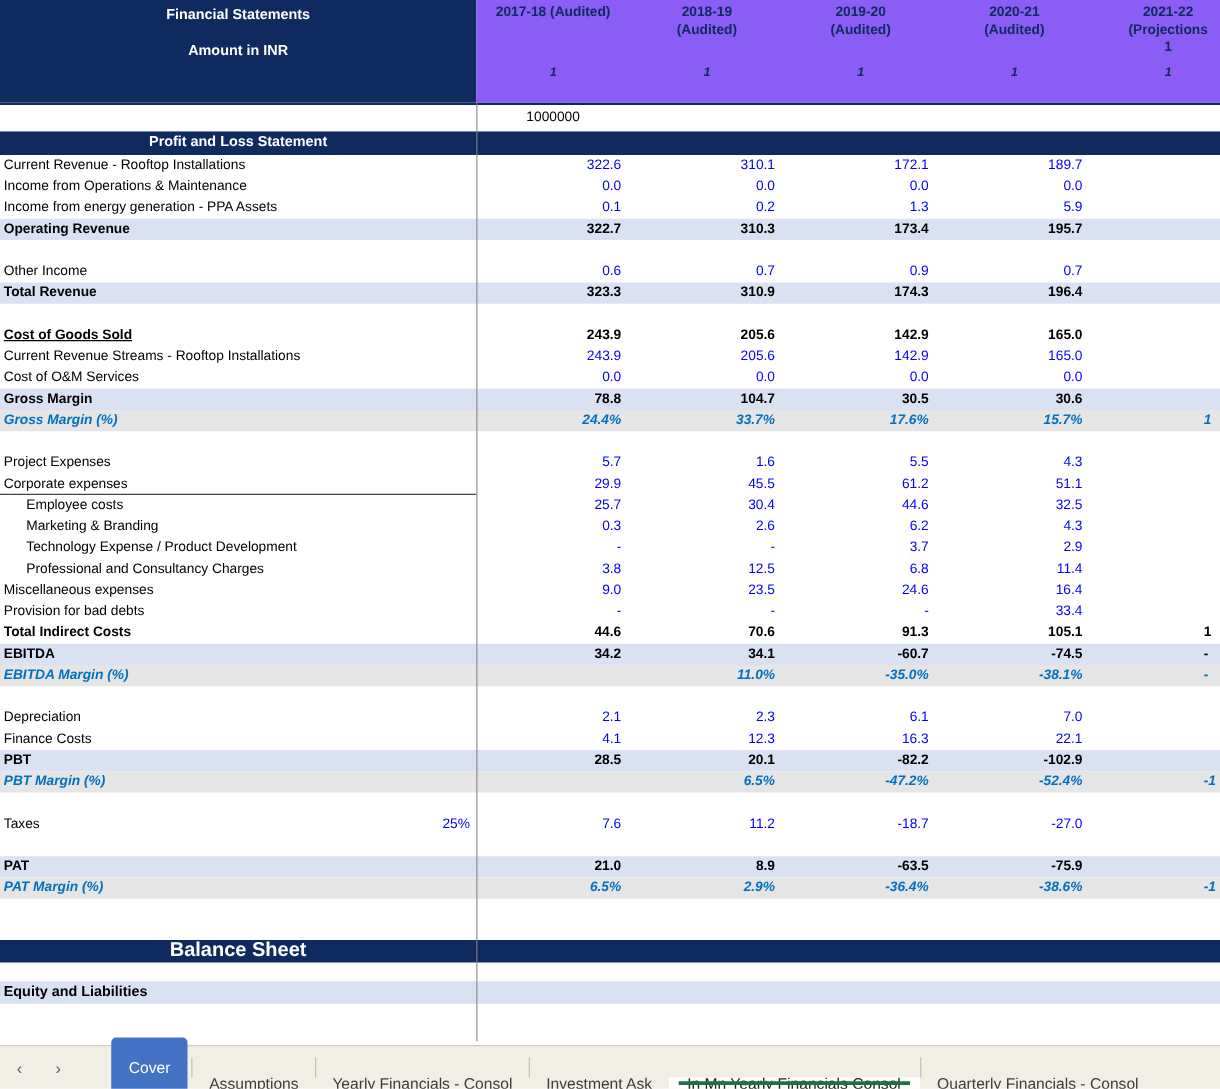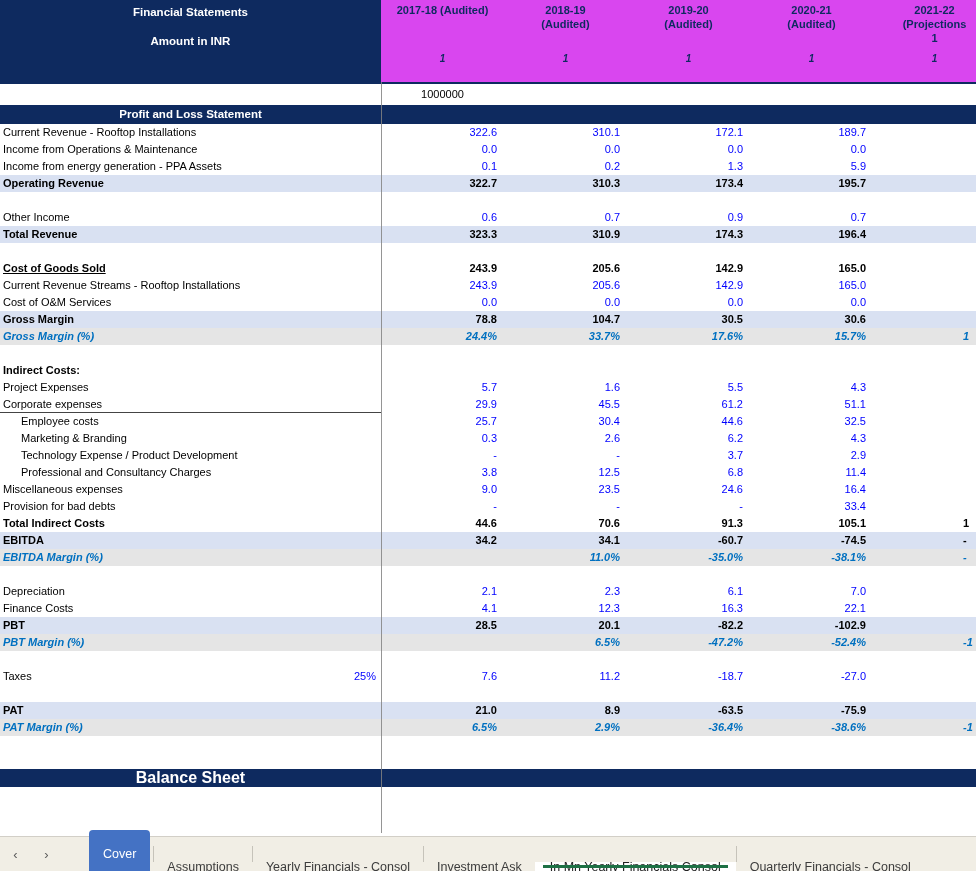--- a/index.html
+++ b/index.html
@@ -7,21 +7,21 @@
          font-family:"Liberation Sans", sans-serif; }
   .app { position:relative; width:976px; height:871px; overflow:hidden; background:#fff; }
 
   
   .sheet { position:absolute; top:0; left:0; right:0; bottom:35px; overflow:hidden; background:#fff; }
 
   .hdr { display:flex; height:82px; border-bottom:2px solid #0E2A5F; box-sizing:content-box; }
   .corner { width:381px; flex:none; background:#0E2A5F; color:#fff; text-align:center;
             font-weight:bold; font-size:11.5px; padding-top:6px; box-sizing:border-box; }
   .corner .subtitle { margin-top:17px; }
-  .colheads { flex:1; background:#d946ef; display:flex; overflow:hidden; }
+  .colheads { flex:1; background:#8b5cf6; display:flex; overflow:hidden; }
   .colhead { width:123px; flex:none; position:relative; text-align:center; color:#0E2A5F;
              font-weight:bold; font-size:11px; line-height:14px; padding-top:3px; box-sizing:border-box; }
   .colhead .note { position:absolute; top:52px; left:0; right:0; font-size:10px; font-style:italic; }
 
   .scale-row { height:21px; position:relative; background:#fff; }
   .scale-cell { position:absolute; left:381px; width:123px; text-align:center;
                 font-size:11px; line-height:20px; color:#000; }
 
   .band { height:19px; background:#0E2A5F; }
   .band .bandlabel { width:381px; text-align:center; color:#fff; font-weight:bold;
@@ -221,30 +221,20 @@
           <div class="tlabel">
             <span class="lbl">Gross Margin (%)</span>
           </div>
           <div class="cell">24.4%</div>
           <div class="cell">33.7%</div>
           <div class="cell">17.6%</div>
           <div class="cell">15.7%</div>
           <div class="cell c4">1</div>
         </div>
         <div class="spacer" style="height: 17px;"></div>
-        <div class="trow r-labelbold">
-          <div class="tlabel">
-            <span class="lbl">Indirect Costs:</span>
-          </div>
-          <div class="cell"></div>
-          <div class="cell"></div>
-          <div class="cell"></div>
-          <div class="cell"></div>
-          <div class="cell c4"></div>
-        </div>
         <div class="trow">
           <div class="tlabel">
             <span class="lbl">Project Expenses</span>
           </div>
           <div class="cell">5.7</div>
           <div class="cell">1.6</div>
           <div class="cell">5.5</div>
           <div class="cell">4.3</div>
           <div class="cell c4"></div>
         </div>
@@ -422,20 +412,25 @@
           <div class="cell">-38.6%</div>
           <div class="cell c4">-1</div>
         </div>
         <div class="spacer" style="height: 33px;"></div>
         <div class="trow r-band">
           <div class="tlabel">
             <span class="lbl">Balance Sheet</span>
           </div>
         </div>
         <div class="spacer" style="height: 15px;"></div>
+        <div class="trow r-shadedbold">
+          <div class="tlabel">
+            <span class="lbl">Equity and Liabilities</span>
+          </div>
+        </div>
       </div>
 
     <div class="gridline"></div>
   </div>
 
   <div class="tabbar">
     <div class="navbtn">‹</div>
     <div class="navbtn">›</div>
     <div class="tabspacer"></div>
     <div style="display:flex; align-items:stretch;" id="tabs-host">

